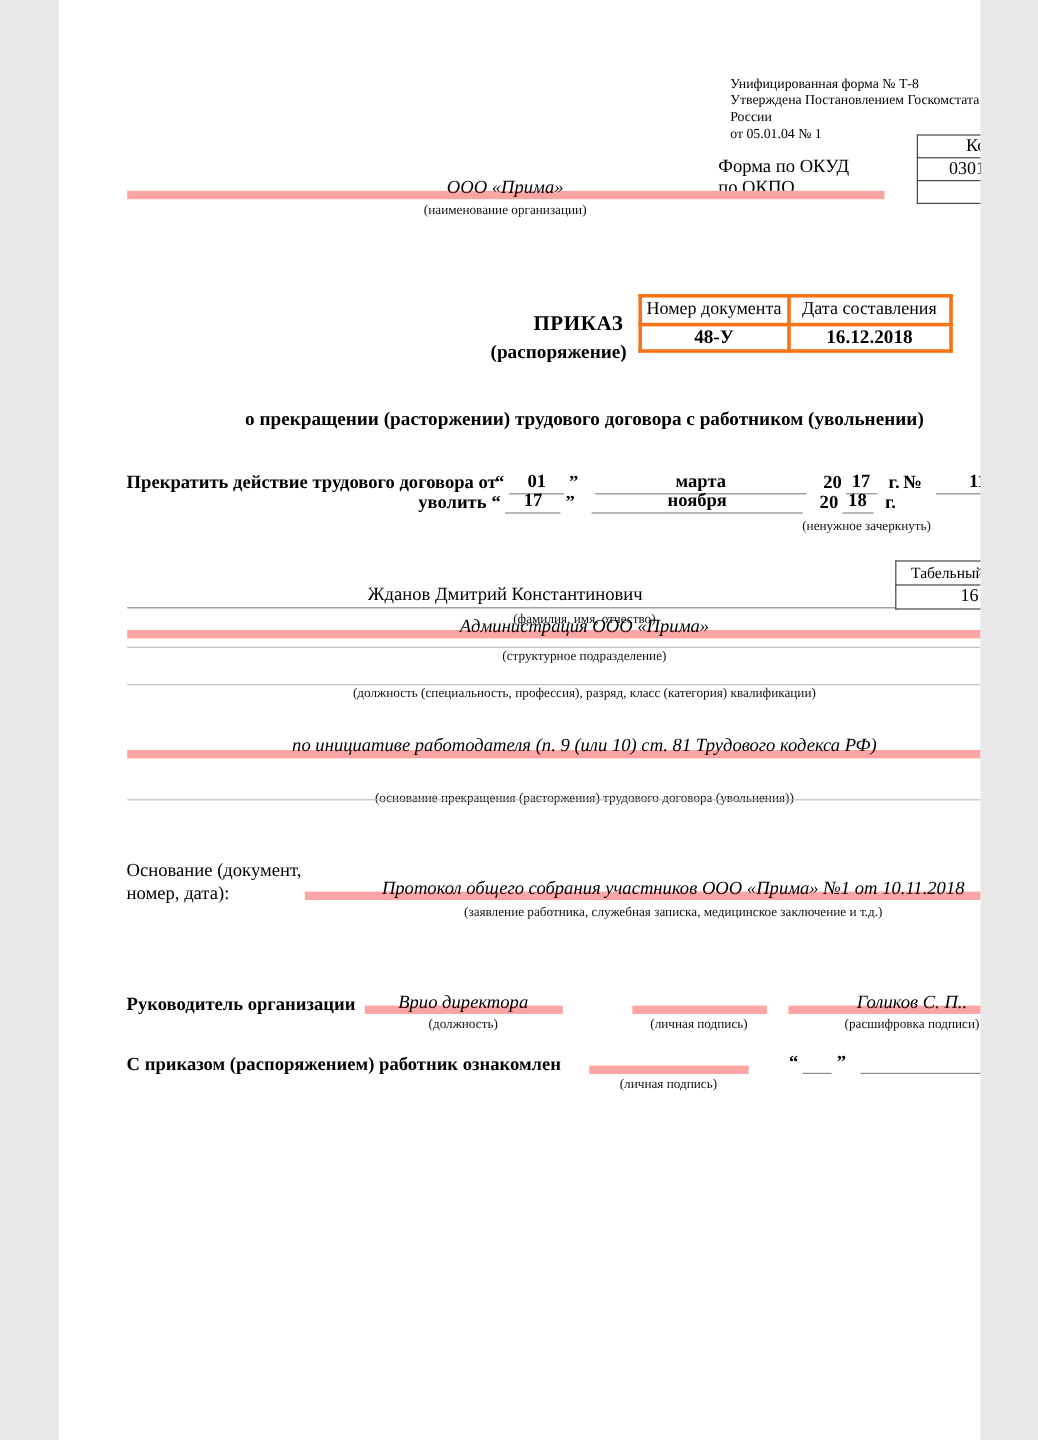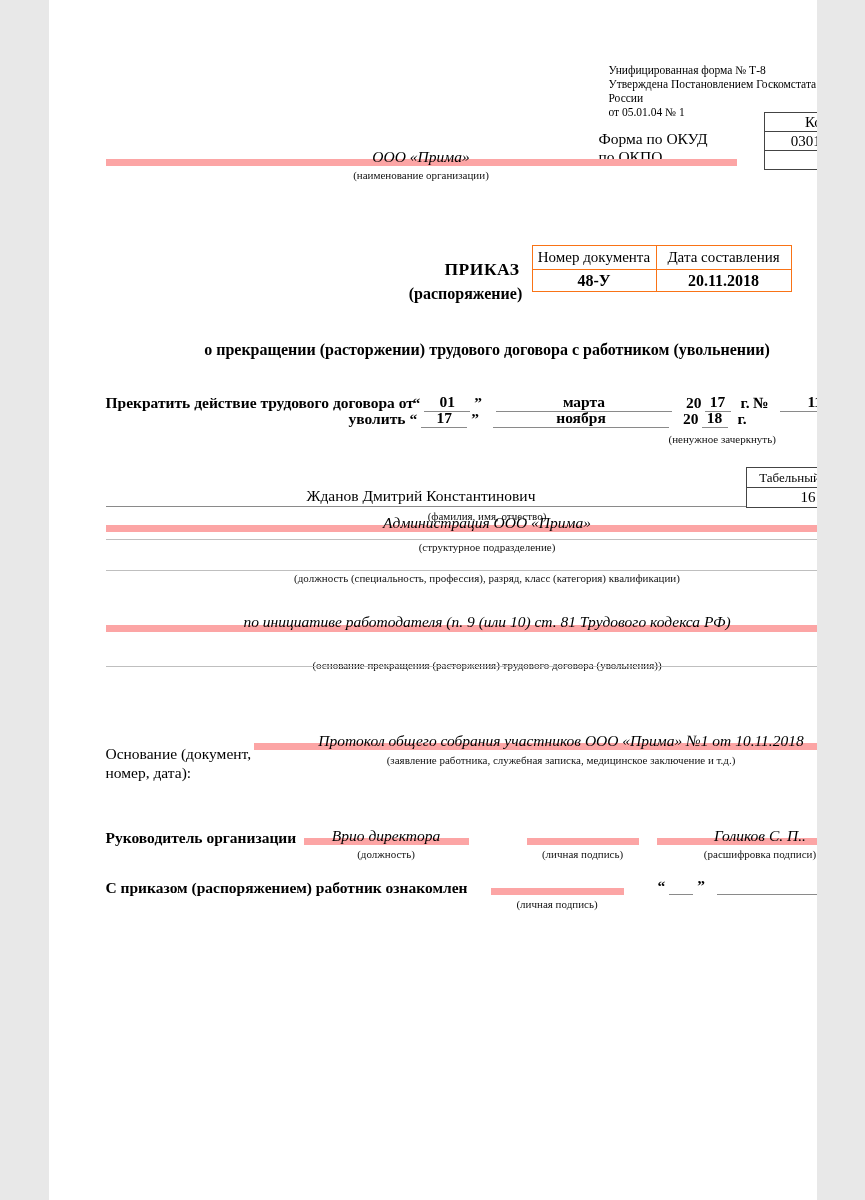--- a/index.html
+++ b/index.html
@@ -24,21 +24,21 @@
   #code-table { left:715px; top:112px; width:107px; border-collapse:collapse; }
   #code-table td { border:1px solid #444; height:19px; text-align:center; font-size:15px; padding:0 2px; }
 
   #org-value   { left:57px; top:148px; width:631px; height:18px; font-size:15.5px; }
   #org-caption { left:57px; top:169px; width:631px; }
 
   #prikaz-label { left:396px; top:259px; font-size:17.5px; letter-spacing:.5px; }
   #rasp-label   { left:337px; top:285px; width:160px; font-size:16px; }
 
   #doc-table { left:483px; top:245px; border-collapse:collapse; }
-  #doc-table td { border:1px solid #f97316; text-align:center; padding:0 4px; }
+  #doc-table td { border:3px solid #f97316; text-align:center; padding:0 4px; }
   #doc-table tr.hdr td { font-size:15px; height:24px; }
   #doc-table tr.val td { font-size:16px; font-weight:bold; height:22px; }
   #doc-table td.c1 { width:124px; } #doc-table td.c2 { width:135px; }
 
   #subject { left:57px; top:341px; width:763px; font-size:16px; }
 
   .daterow { display:flex; align-items:flex-end; font-weight:bold; font-size:15.5px; white-space:nowrap; }
   #date-row1 { left:57px;  top:393px; height:19px; }
   #date-row2 { left:300px; top:409px; height:19px; }
   .daterow .u { border-bottom:1px solid #8a8a8a; text-align:center; }
@@ -63,21 +63,21 @@
   #dept-line2   { left:57px; top:539px; width:763px; }
   #dept-caption { left:57px; top:541px; width:763px; }
   #pos-value    { left:57px; top:545px; width:763px; height:18px; font-size:15.5px; }
   #pos-line2    { left:57px; top:570px; width:763px; }
   #pos-caption  { left:57px; top:572px; width:763px; }
 
   #reason-value   { left:57px; top:613px; width:763px; height:19px; font-size:15.5px; }
   #reason-caption { left:57px; top:635px; width:763px;margin-top:24px; }
   #blank-line     { left:57px; top:666px; width:763px; }
 
-  #basis-label { left:57px; top:717px; font-size:15.5px; line-height:1.2;margin-top:28px; }
+  #basis-label { left:57px; top:717px; font-size:15.5px; line-height:1.2; }
   #basis-value { left:205px; top:732px; width:615px; height:18px; font-size:15.5px; }
   #basis-caption { left:205px; top:754px; width:615px; }
 
   #head-label    { left:57px;  top:829px; font-size:15.5px; }
   #head-pos      { left:255px; top:827px; width:165px; height:18px; font-size:15.5px; }
   #head-pos-cap  { left:255px; top:848px; width:165px; }
   #head-sign     { left:478px; top:827px; width:112px; height:18px; }
   #head-sign-cap { left:478px; top:848px; width:112px; }
   #head-name     { left:608px; top:827px; width:207px; height:18px; font-size:15.5px; }
   #head-name-cap { left:608px; top:848px; width:207px; }
@@ -124,21 +124,21 @@
   <div id="prikaz-label" class="abs b">ПРИКАЗ</div>
   <div id="rasp-label" class="abs b ctr">(распоряжение)</div>
   <table id="doc-table" class="abs">
     <tbody>
         <tr class="hdr">
       <td class="c1">Номер документа</td>
       <td class="c2">Дата составления</td>
     </tr>
     <tr class="val">
       <td class="c1">48-У</td>
-      <td class="c2">20.11.2018</td>
+      <td class="c2">16.12.2018</td>
     </tr>
   </tbody>
     </table>
 
   <div id="subject" class="abs b ctr">о прекращении (расторжении) трудового договора с работником (увольнении)</div>
 
   <div id="date-row1" class="abs daterow">
     <span id="date-label1">Прекратить действие трудового договора от</span>
     <span class="q">“</span>
     <span class="u u-day">01</span>

